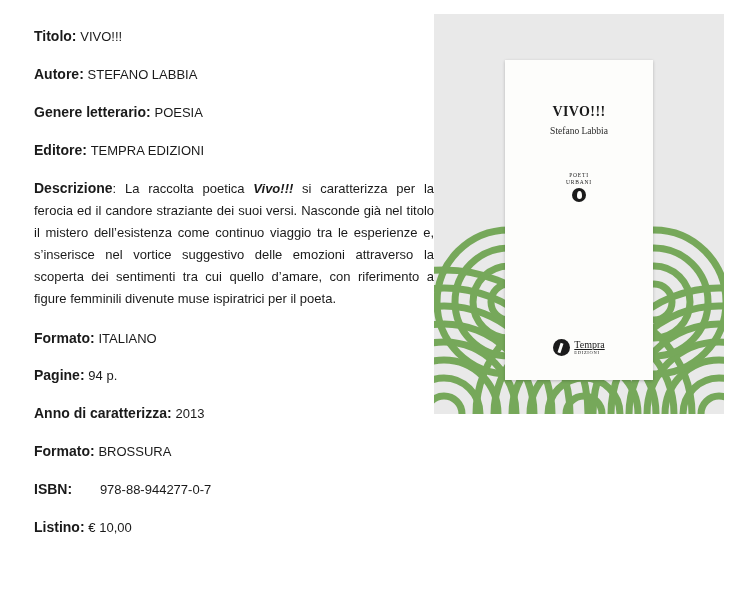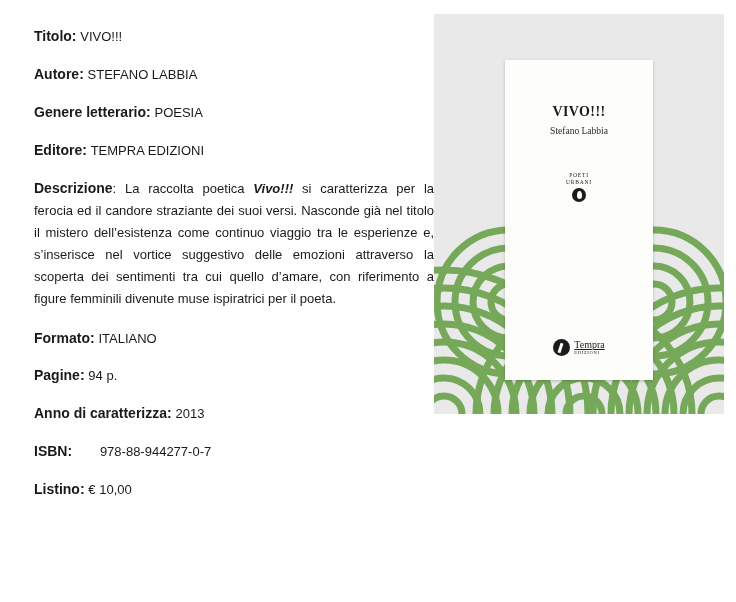--- a/index.html
+++ b/index.html
@@ -222,20 +222,24 @@
     <div class="field">
       <span class="label">Pagine</span><span class="label">:</span>
       <span class="value">94 p.</span>
     </div>
 
     <div class="field">
       <span class="label">Anno di caratterizza</span><span class="label">:</span>
       <span class="value">2013</span>
     </div>
 
+    <div class="field">
+      <span class="label">Formato</span><span class="label">:</span>
+      <span class="value">BROSSURA</span>
+    </div>
 
     <div class="field isbn">
       <span class="label">ISBN</span><span class="label">:</span>
       <span class="value">978-88-944277-0-7</span>
     </div>
 
     <div class="field">
       <span class="label">Listino</span><span class="label">:</span>
       <span class="value">€ 10,00</span>
     </div>

